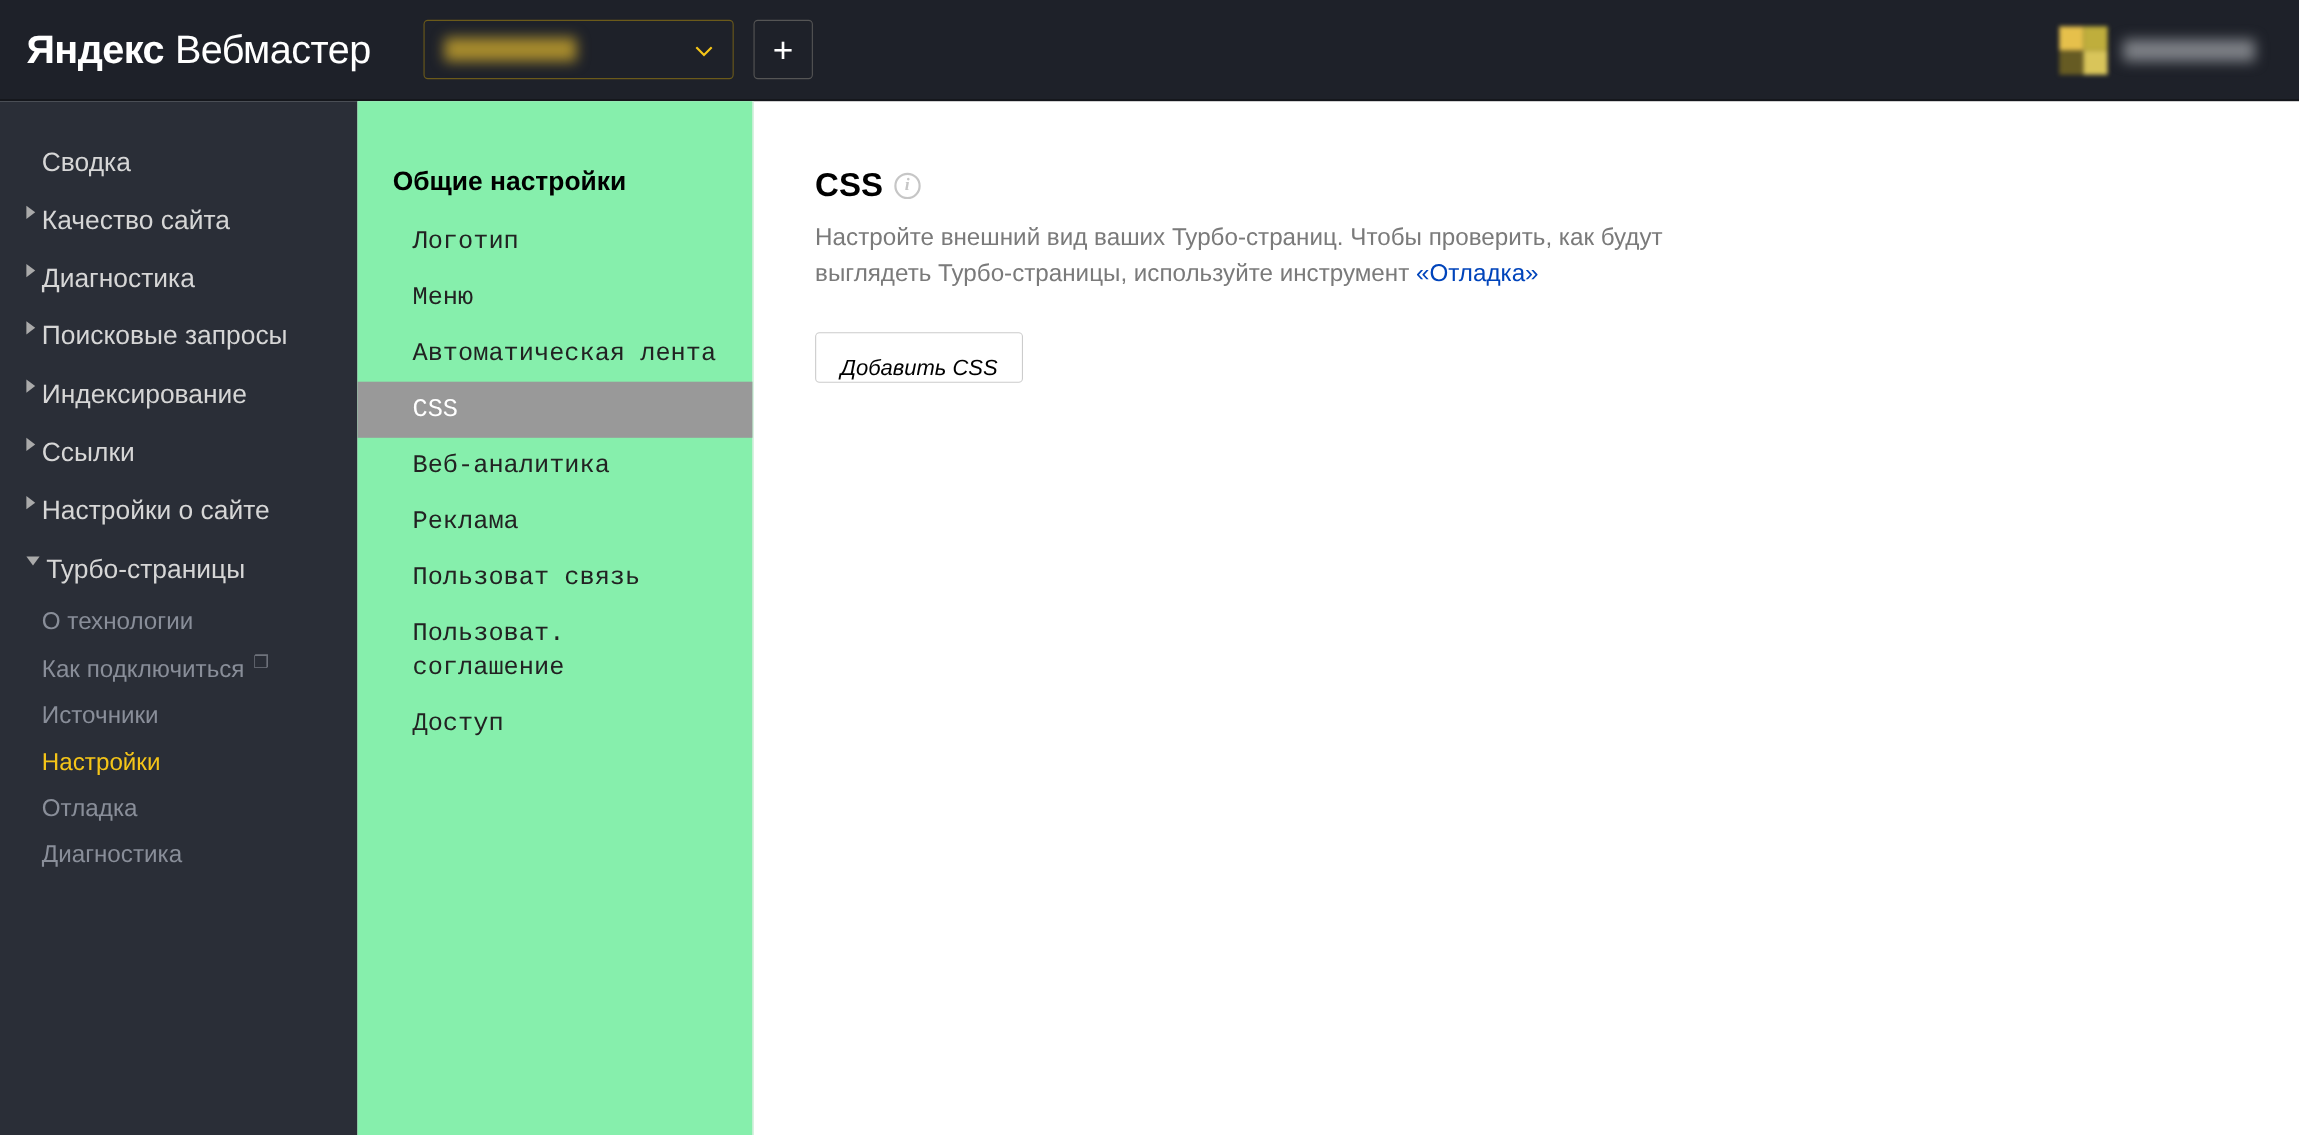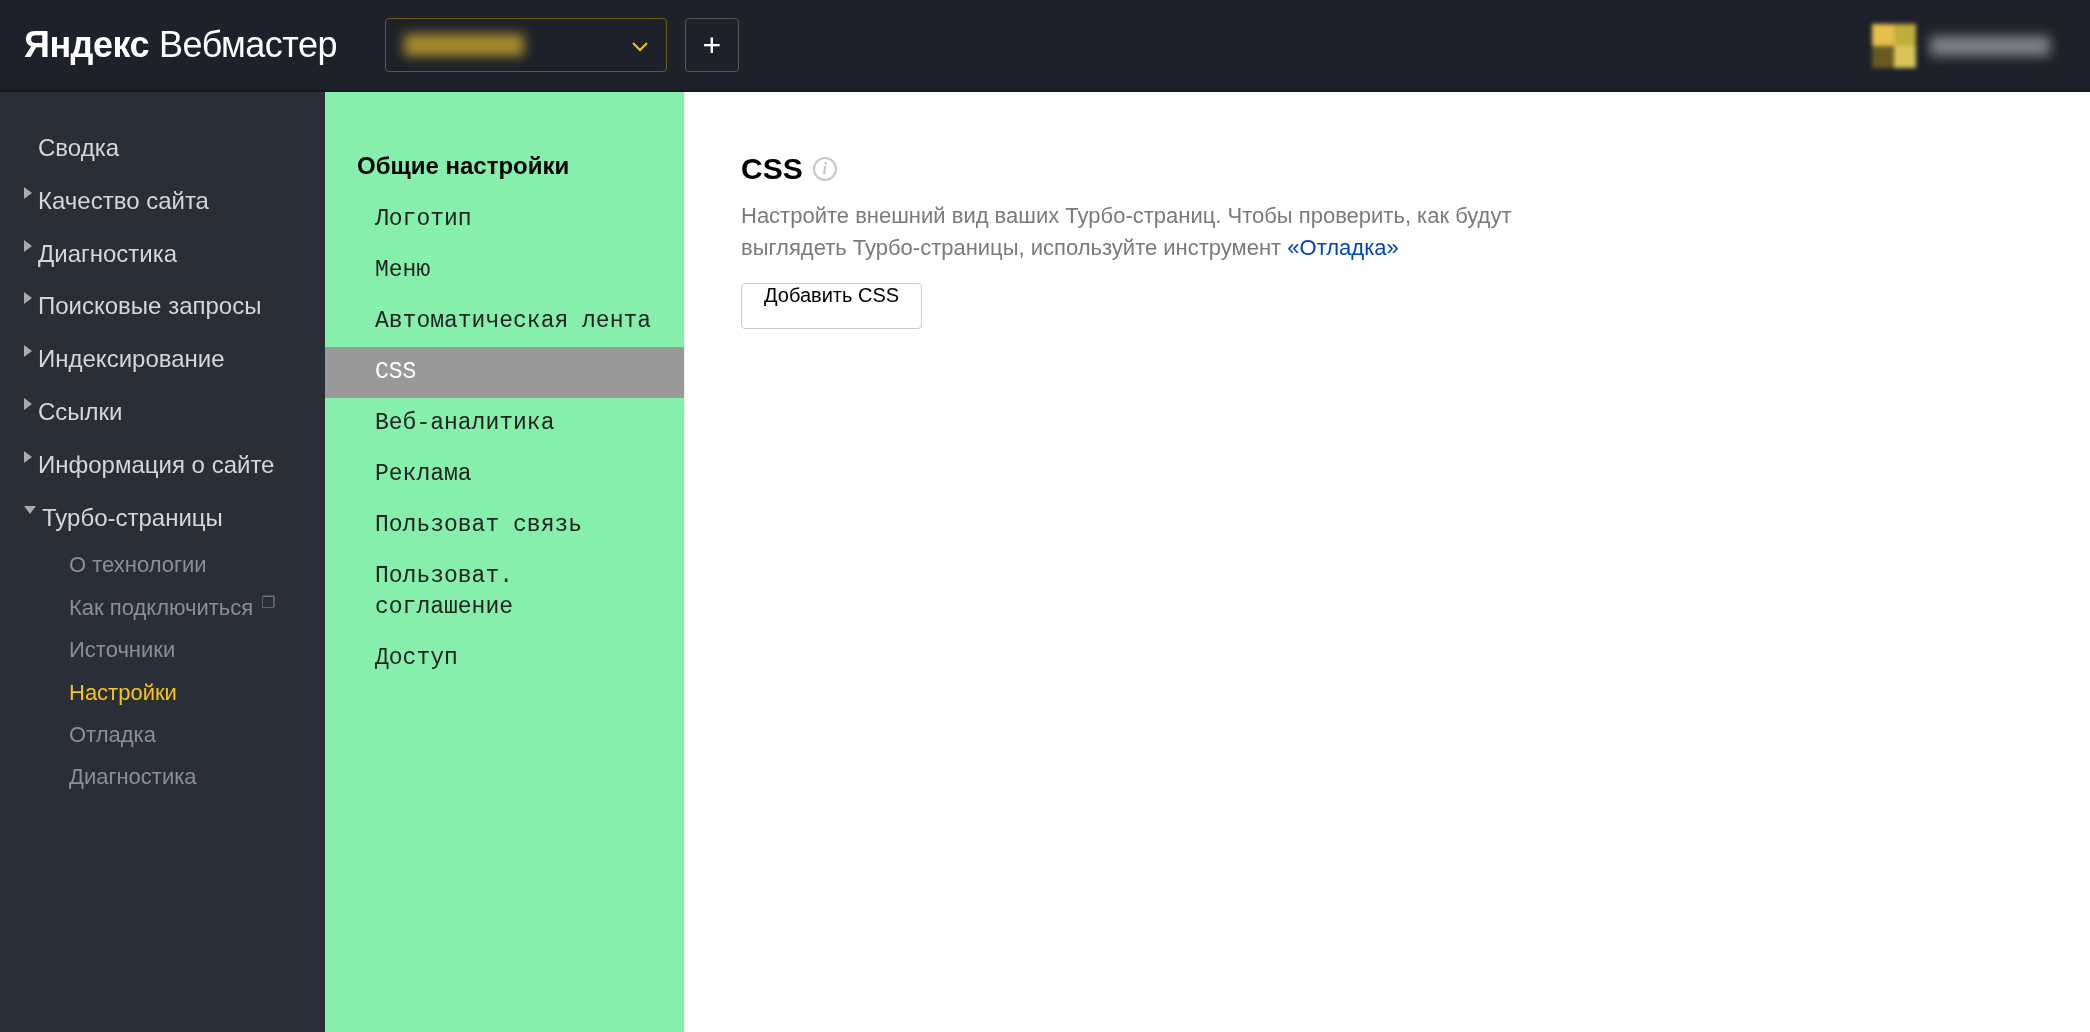--- a/index.html
+++ b/index.html
@@ -66,21 +66,21 @@
   .nav-item .caret {
     width:0; height:0; border-top:6px solid transparent; border-bottom:6px solid transparent;
     border-left:8px solid #aaa; margin-right:6px; flex:none;
   }
   .nav-item.open .caret {
     border-left:6px solid transparent; border-right:6px solid transparent;
     border-top:8px solid #aaa; border-bottom:none; margin-right:6px; margin-top:2px;
   }
   .nav-item.no-caret .caret { visibility:hidden; }
   .nav-sub-item {
-    font-size:22px; color:var(--sidebar-text-dim); padding:8px 24px 8px 38px;margin-left:31px;
+    font-size:22px; color:var(--sidebar-text-dim); padding:8px 24px 8px 38px;
   }
   .nav-sub-item.active { color:var(--accent-yellow); }
   .ext-icon { margin-left:8px; color:#6f737c; font-size:16px; position:relative; top:-2px; }
 
   
   .sidebar-secondary {
     width:360px; background:#86efac; border-right:1px solid #eee; flex:none; padding-top:60px;
   }
   .sec-title {
     font-size:24px; font-weight:700; color:#000; padding:0 32px 14px 32px;
@@ -97,23 +97,23 @@
   .info-icon {
     width:24px; height:24px; border:2px solid #c6c6c6; border-radius:50%;
     color:#c6c6c6; font-size:16px; font-weight:700; display:flex; align-items:center; justify-content:center;
     font-family: Georgia, serif; font-style: italic;
   }
   .main-desc {
     font-size:22px; color:var(--text-grey); margin-top:14px; max-width:800px; line-height:1.45;
   }
   .main-desc .link { color:var(--link-blue); cursor:pointer; }
   .add-css-btn {
-    margin-top:19px; display:inline-flex; align-items:flex-start; justify-content:center;
+    margin-top:38px; display:inline-flex; align-items:flex-end; justify-content:center;
     height:46px; padding:0 22px; border:1px solid var(--btn-border); border-radius:4px;
-    font-size:20px; background:#fff; cursor:pointer;
+    font-size:20px; background:#fff; cursor:pointer;font-style:italic;
   }
 </style>
 </head>
 <body>
 
 <div class="header">
   <div class="logo">
     <span class="logo-yandex">Яндекс</span>
     <span class="logo-webmaster">Вебмастер</span>
   </div>
@@ -164,21 +164,21 @@
     <div class="nav-item">
       <span class="caret"></span>
       <span>Индексирование</span>
     </div>
     <div class="nav-item">
       <span class="caret"></span>
       <span>Ссылки</span>
     </div>
     <div class="nav-item">
       <span class="caret"></span>
-      <span>Информация о сайте</span>
+      <span>Настройки о сайте</span>
     </div>
     <div class="nav-item open">
       <span class="caret"></span>
       <span>Турбо-страницы</span>
     </div>
 
     <div class="nav-sub-item">
       <span>О технологии</span>
     </div>
     <div class="nav-sub-item">

